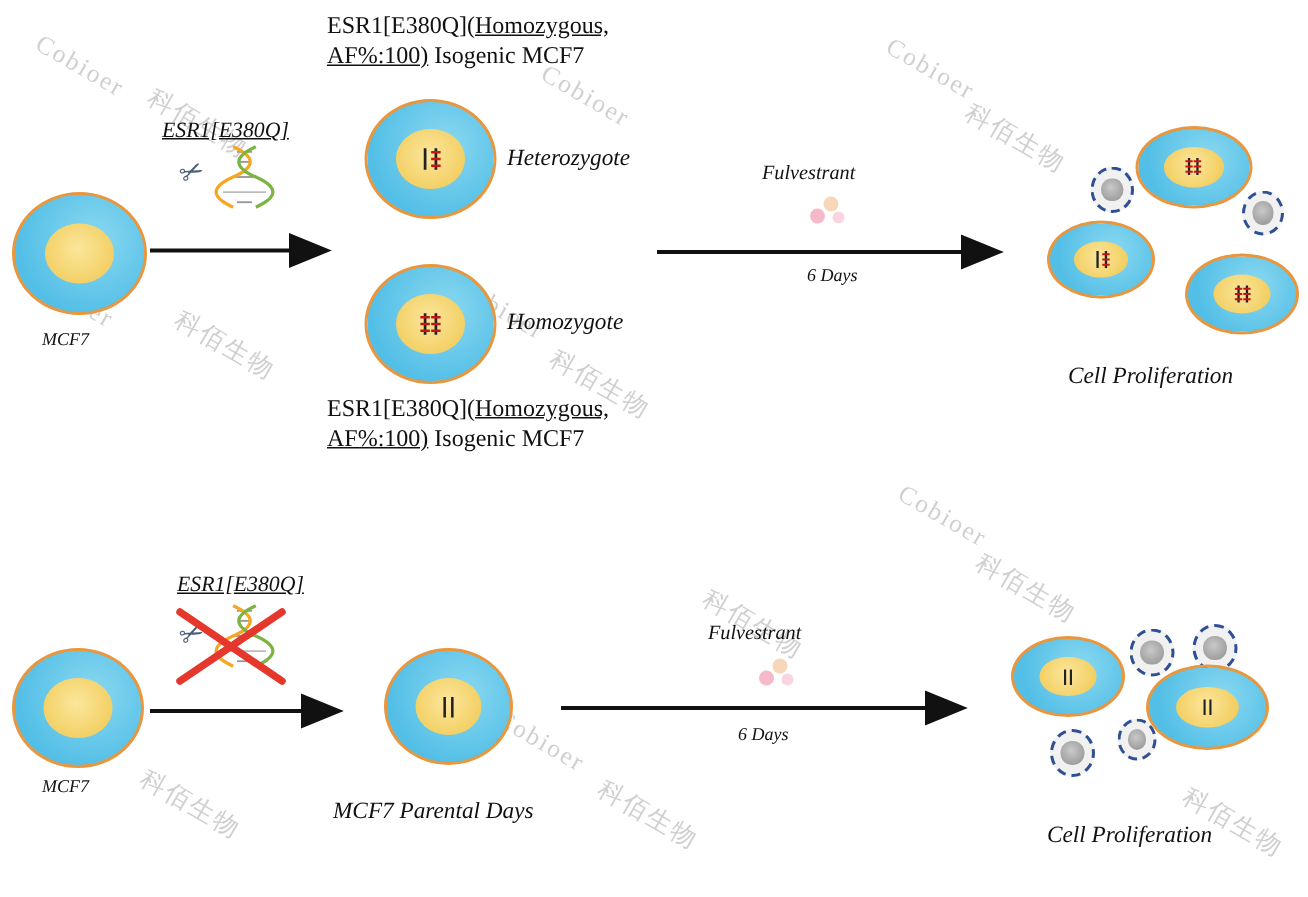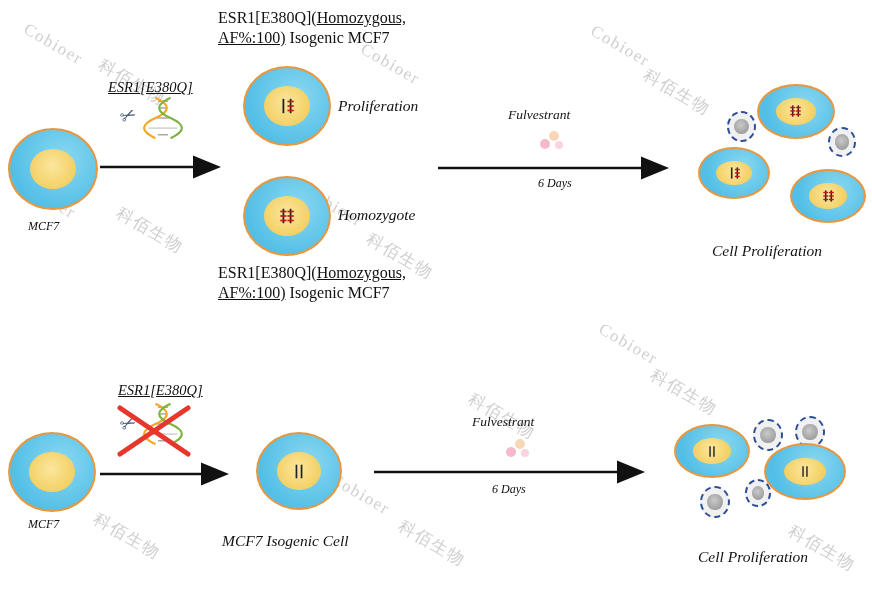--- a/index.html
+++ b/index.html
@@ -119,21 +119,21 @@
       <div class="nucleus">
         <svg width="20" height="18" viewBox="0 0 20 20">
           <line x1="6" y1="2" x2="6" y2="18" stroke="#222" stroke-width="2"></line>
           <line x1="14" y1="2" x2="14" y2="18" stroke="#222" stroke-width="2"></line>
           <line x1="10.5" y1="5" x2="17.5" y2="5" stroke="var(--markRed,#c41414)" stroke-width="1.8"></line>
           <line x1="10.5" y1="10" x2="17.5" y2="10" stroke="var(--markRed,#c41414)" stroke-width="1.8"></line>
           <line x1="10.5" y1="15" x2="17.5" y2="15" stroke="var(--markRed,#c41414)" stroke-width="1.8"></line>
         </svg>
       </div>
     </div>
-    <div class="lbl med" style="left:338px;top:97px;">Proliferation</div>
+    <div class="lbl med" style="left:338px;top:97px;">Heterozygote</div>
 
     <div class="cell" style="left:243px;top:176px;width:88px;height:80px;">
       <div class="nucleus">
         <svg width="20" height="18" viewBox="0 0 20 20">
           <line x1="6" y1="2" x2="6" y2="18" stroke="#222" stroke-width="2"></line>
           <line x1="14" y1="2" x2="14" y2="18" stroke="#222" stroke-width="2"></line>
           <line x1="2.5" y1="5" x2="9.5" y2="5" stroke="var(--markRed,#c41414)" stroke-width="1.8"></line>
           <line x1="2.5" y1="10" x2="9.5" y2="10" stroke="var(--markRed,#c41414)" stroke-width="1.8"></line>
           <line x1="2.5" y1="15" x2="9.5" y2="15" stroke="var(--markRed,#c41414)" stroke-width="1.8"></line>
           <line x1="10.5" y1="5" x2="17.5" y2="5" stroke="var(--markRed,#c41414)" stroke-width="1.8"></line>
@@ -228,21 +228,21 @@
     <div class="lbl big" style="left:28px;top:517px;">MCF7</div>
 
     <div class="cell" style="left:256px;top:432px;width:86px;height:78px;">
       <div class="nucleus">
         <svg width="18" height="17" viewBox="0 0 20 20">
           <line x1="7" y1="2" x2="7" y2="18" stroke="#222" stroke-width="2"></line>
           <line x1="13" y1="2" x2="13" y2="18" stroke="#222" stroke-width="2"></line>
         </svg>
       </div>
     </div>
-    <div class="lbl med" style="left:222px;top:532px;">MCF7 Isogenic Cell</div>
+    <div class="lbl med" style="left:222px;top:532px;">MCF7 Parental Days</div>
 
     <div class="lbl small" style="left:472px;top:414px;">Fulvestrant</div>
     <svg style="position:absolute;left:502px;top:436px;" width="32" height="28" viewBox="0 0 32 28">
       <circle cx="9" cy="16" r="5" fill="#f6b9c9"></circle>
       <circle cx="18" cy="8" r="5" fill="#f8d7b8"></circle>
       <circle cx="23" cy="17" r="4" fill="#fad4e0"></circle>
     </svg>
     <div class="lbl big" style="left:492px;top:482px;">6 Days</div>
 
     <div class="cell" style="left:674px;top:424px;width:76px;height:54px;">

